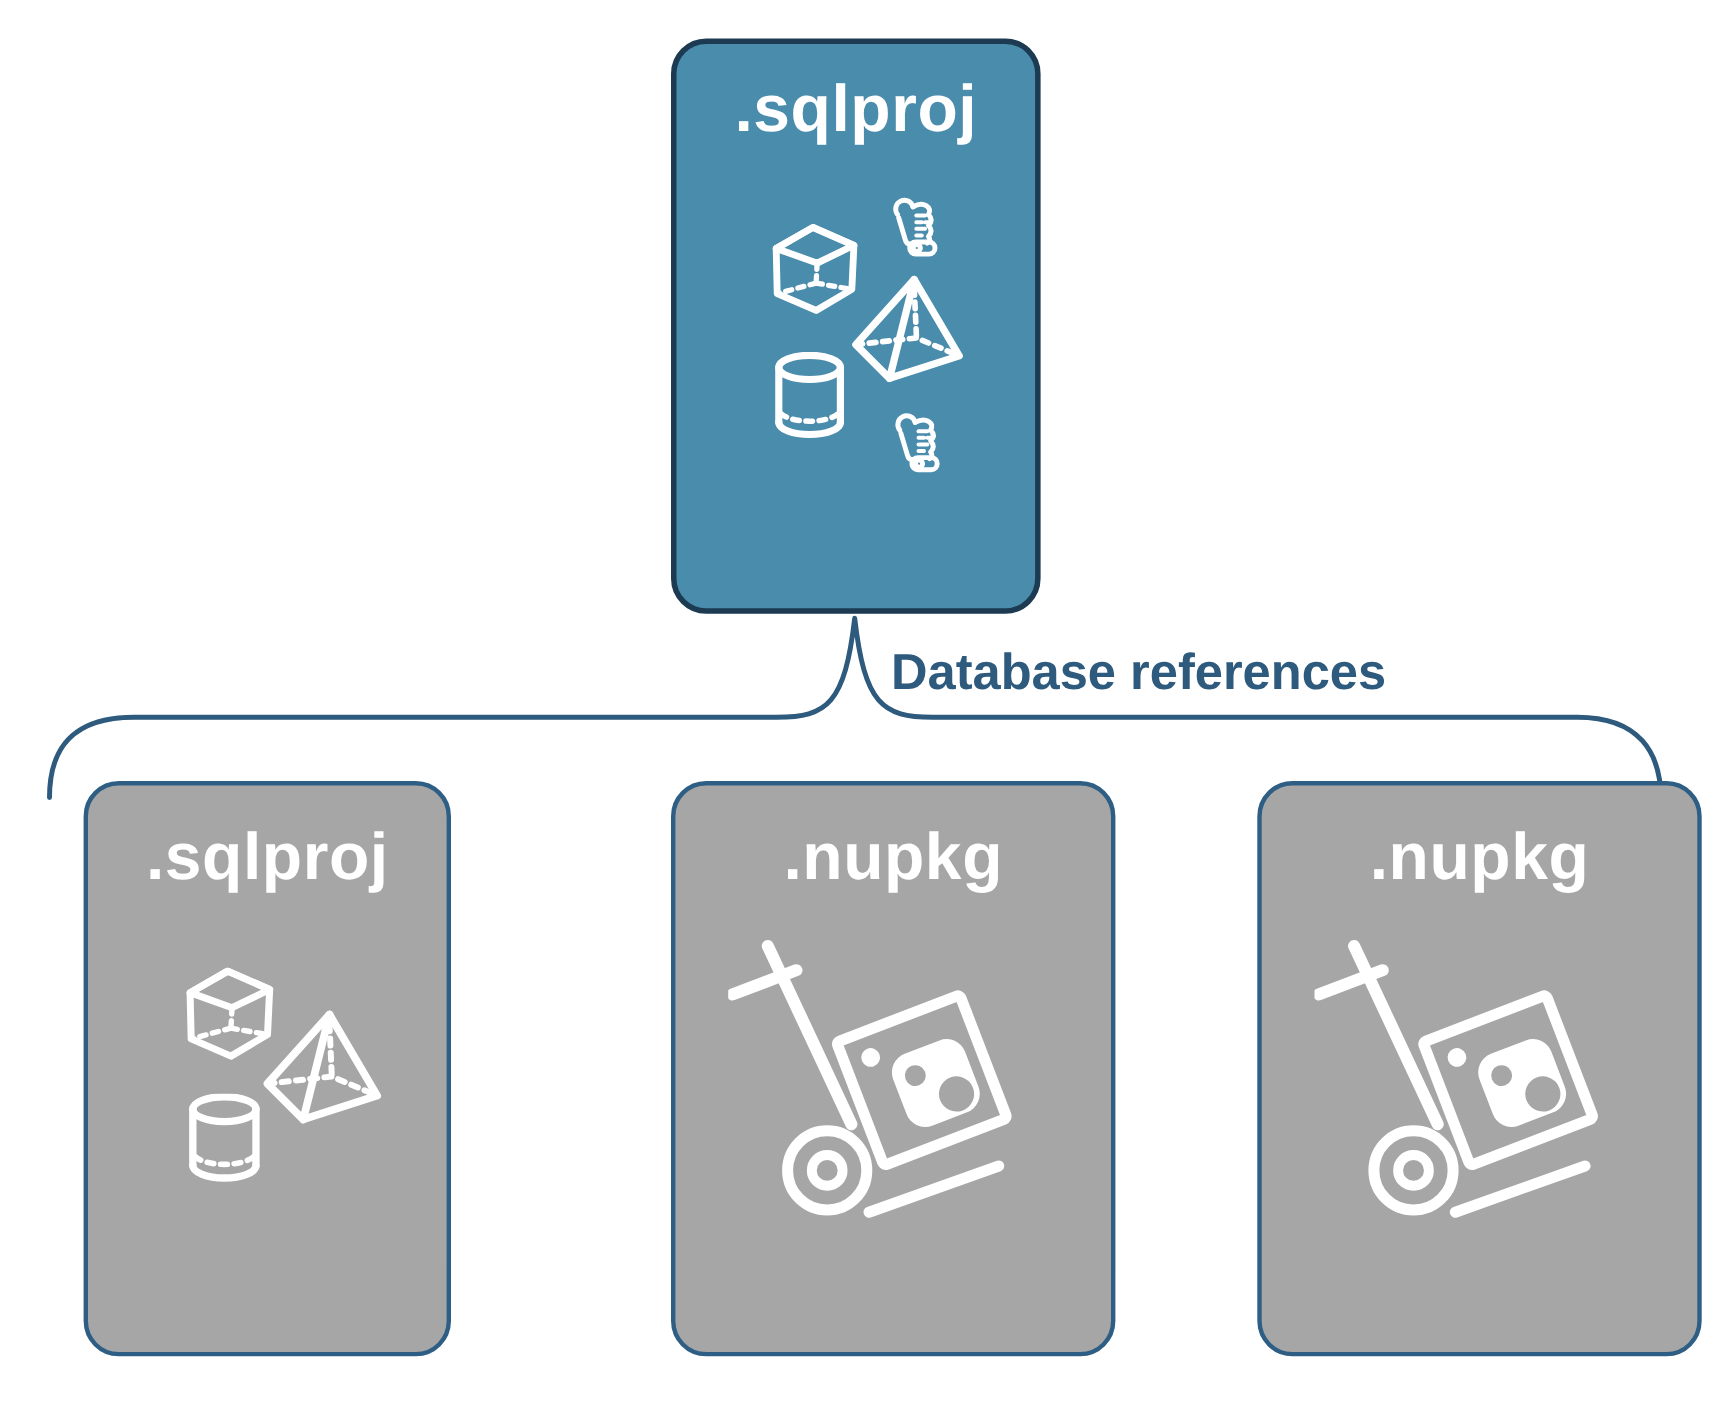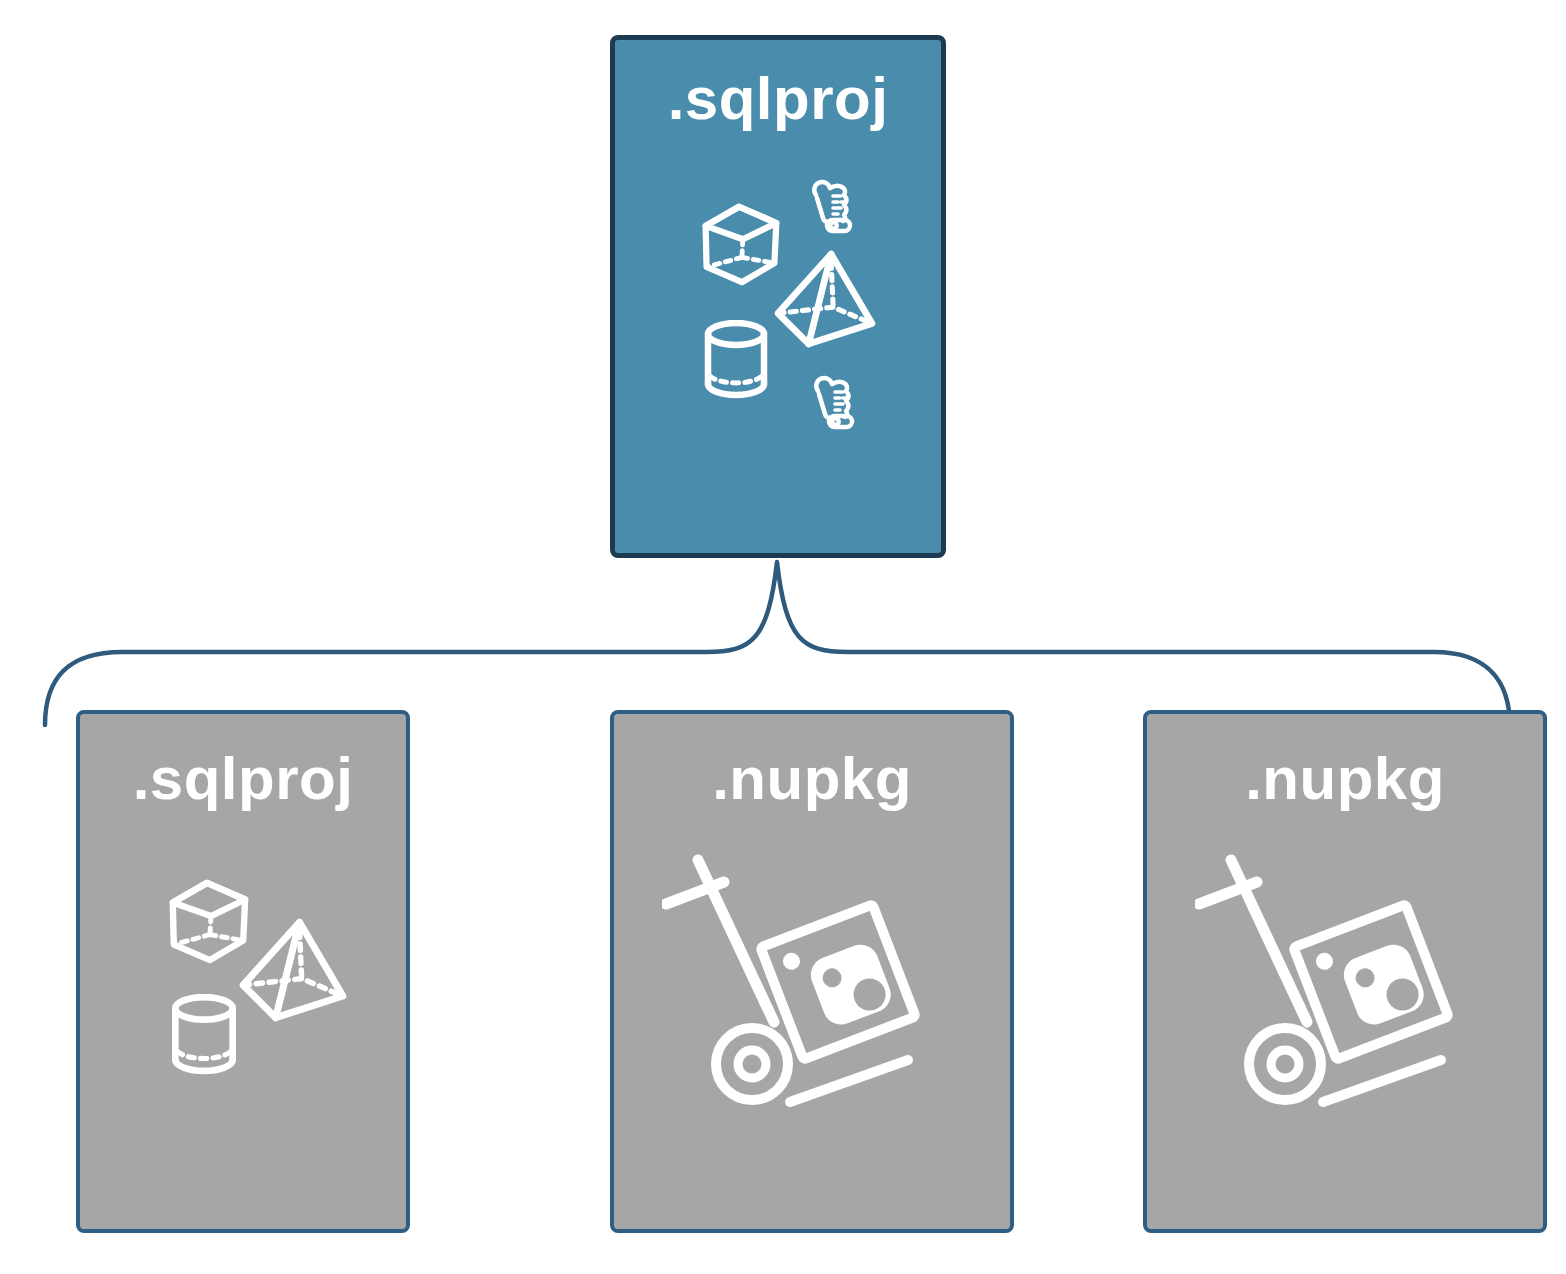--- a/index.html
+++ b/index.html
@@ -4,21 +4,21 @@
 <style>
   :root{
     --teal:#4A8CAC; --teal-border:#1C3A52; --gray:#A6A6A6;
     --gray-border:#2E5E84; --accent:#2D5A7D; --icon:#FFFFFF; --title-text:#FFFFFF;
   }
   *{box-sizing:border-box;margin:0;padding:0}
   html,body{background:#fff}
   body{font-family:"Liberation Sans","DejaVu Sans",sans-serif;}
   .canvas{position:relative;width:1566px;height:1274px;background:#fff;overflow:hidden}
 
-  .node{position:absolute;border-radius:8px}
+  .node{position:absolute;border-radius:32px}
   .node-root{left:610px;top:35px;width:336px;height:523px;
              background:var(--teal,#4A8CAC);border:5px solid var(--teal-border,#1C3A52)}
   .node-child{top:710px;width:404px;height:523px;
              background:var(--gray,#A6A6A6);border:4px solid var(--gray-border,#2E5E84)}
   .node-c0{left:76px;width:334px}
   .node-c1{left:610px}
   .node-c2{left:1143px}
 
   .node-title{display:block;text-align:center;color:var(--title-text,#fff);
               font-weight:700;font-size:60px;letter-spacing:.5px}
@@ -154,20 +154,21 @@
         <svg>
           <use href="#sym-scroll"></use>
         </svg>
       </span>
   </div>
 
   <svg class="brace" viewBox="0 0 1566 190">
     <path d="M45 173 C45 128 66 100 122 100 L706 100 C752 100 768 88 777 10 C786 88 802 100 848 100 L1434 100 C1490 100 1510 132 1510 175"></path>
   </svg>
 
+  <span class="connector-label">Database references</span>
 
   <div class="node node-child node-c0">
     <span class="node-title">.sqlproj</span>
     <span class="icon c0-cube">
         <svg>
           <use href="#sym-cube"></use>
         </svg>
       </span>
     <span class="icon c0-pyramid">
         <svg>

